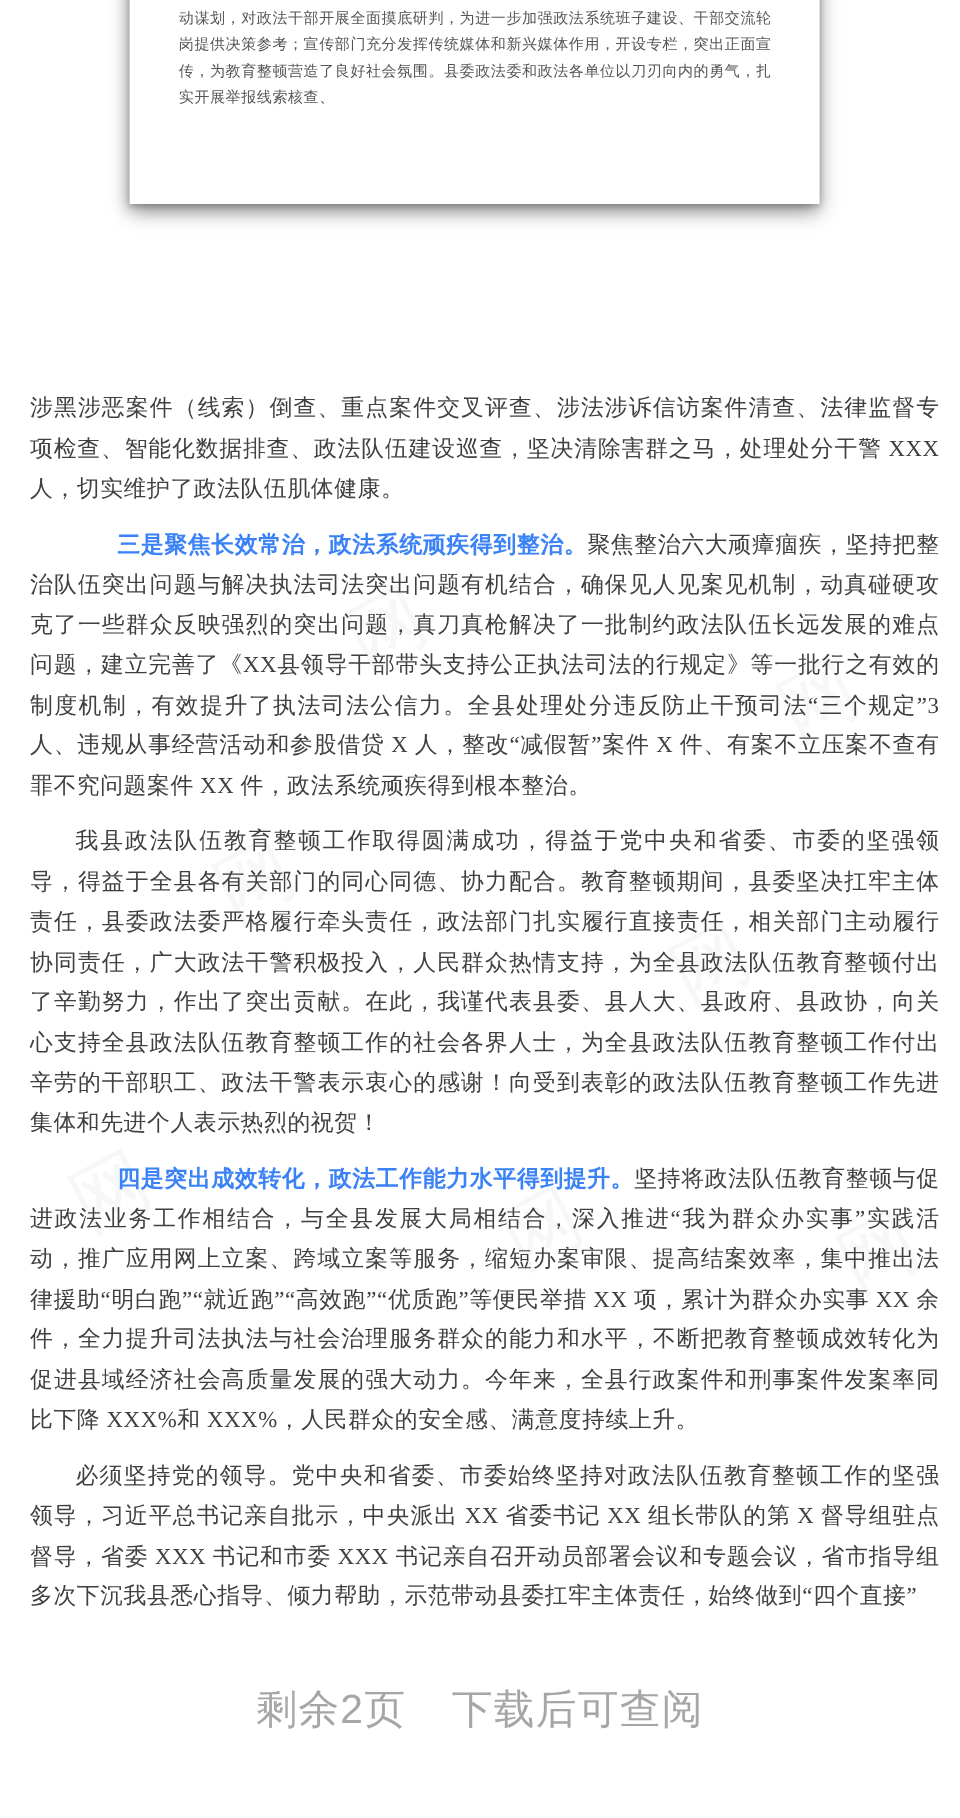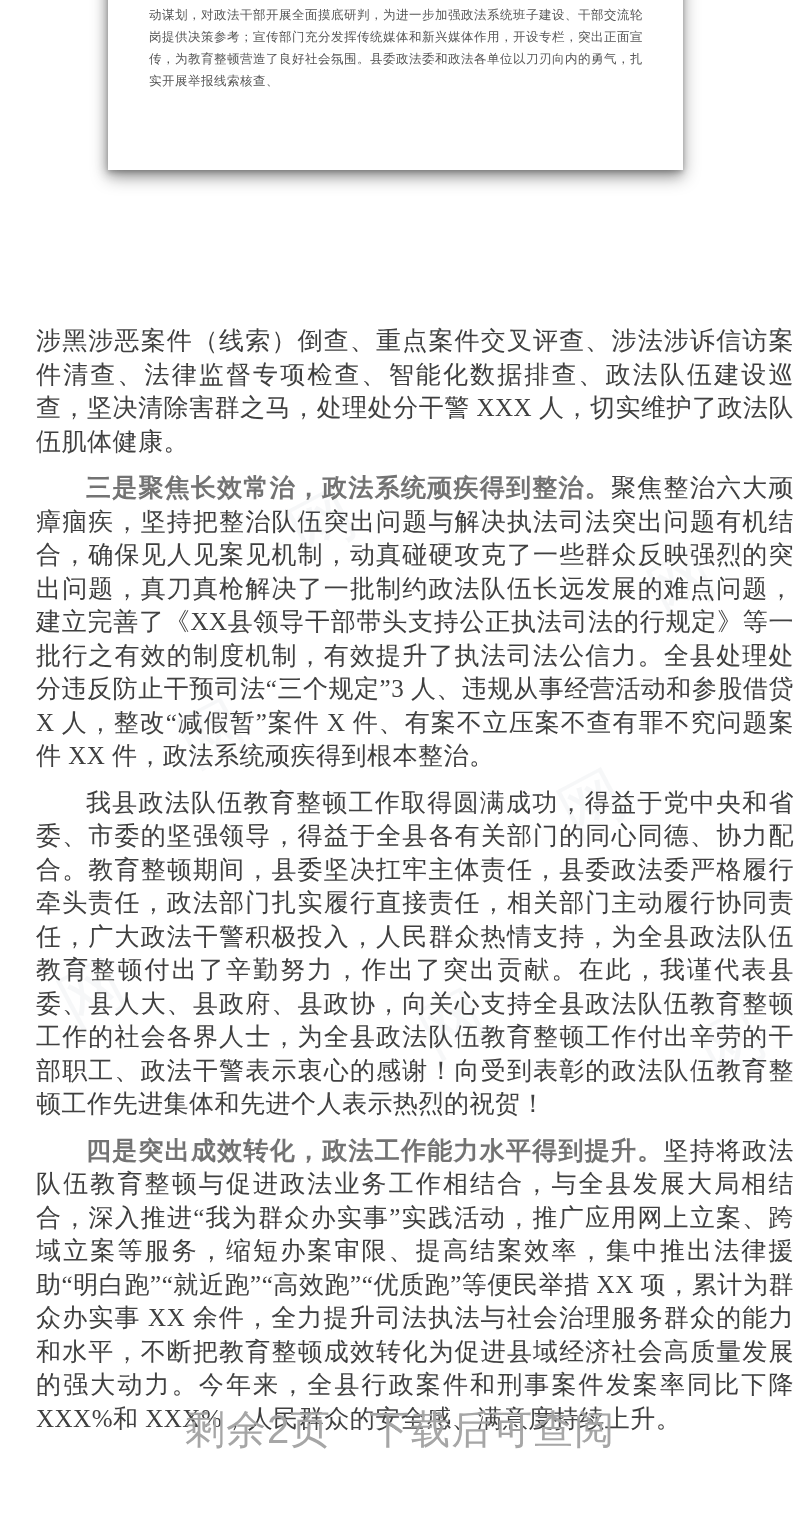--- a/index.html
+++ b/index.html
@@ -32,38 +32,39 @@
     line-height: 22px;
     color: #555555;
     text-align: justify;
     letter-spacing: 0.5px;
   }
 
   
   .doc-body {
     position: absolute;
     top: 324px;
-    left: 36px;
+    left: 25px;
     width: 758px;
-    font-size: 25px;
+    font-size: 19px;
     line-height: 33.5px;
     color: #404040;
     text-align: justify;
     letter-spacing: 0.5px;
   }
   .doc-body p {
     margin: 0 0 13px 0;
     text-indent: 2em;
   }
   .doc-body p.no-indent {
     text-indent: 0;
   }
   .doc-body strong {
-    color: #737373;
+    color: #3b82f6;
     font-weight: bold;
+    margin-left: 35px;
   }
 
   
   .watermark {
     position: absolute;
     font-size: 64px;
     color: #6b7b8c;
     opacity: 0.05;
     transform: rotate(-28deg);
     pointer-events: none;
@@ -71,21 +72,21 @@
   }
 
   
   .footer-note {
     position: absolute;
     top: 1402px;
     left: 0;
     width: 100%;
     text-align: center;
     font-family: "Liberation Sans", "DejaVu Sans", sans-serif;
-    font-size: 40px;
+    font-size: 34px;
     color: #a6a6a6;
     letter-spacing: 1px;
   }
   .footer-note .hint {
     margin-left: 38px;
   }
 </style>
 </head>
 <body>
 
@@ -101,19 +102,20 @@
   <span class="watermark" style="left:560px; top:760px;">网</span>
   <span class="watermark" style="left:60px;  top:950px;">网</span>
   <span class="watermark" style="left:420px; top:980px;">网</span>
   <span class="watermark" style="left:700px; top:1000px;">网</span>
 
   <div class="doc-body">
       <p class="no-indent">涉黑涉恶案件（线索）倒查、重点案件交叉评查、涉法涉诉信访案件清查、法律监督专项检查、智能化数据排查、政法队伍建设巡查，坚决清除害群之马，处理处分干警 XXX 人，切实维护了政法队伍肌体健康。</p>
       <p><strong>三是聚焦长效常治，政法系统顽疾得到整治。</strong>聚焦整治六大顽瘴痼疾，坚持把整治队伍突出问题与解决执法司法突出问题有机结合，确保见人见案见机制，动真碰硬攻克了一些群众反映强烈的突出问题，真刀真枪解决了一批制约政法队伍长远发展的难点问题，建立完善了《XX县领导干部带头支持公正执法司法的行规定》等一批行之有效的制度机制，有效提升了执法司法公信力。全县处理处分违反防止干预司法“三个规定”3 人、违规从事经营活动和参股借贷 X 人，整改“减假暂”案件 X 件、有案不立压案不查有罪不究问题案件 XX 件，政法系统顽疾得到根本整治。</p>
       <p>我县政法队伍教育整顿工作取得圆满成功，得益于党中央和省委、市委的坚强领导，得益于全县各有关部门的同心同德、协力配合。教育整顿期间，县委坚决扛牢主体责任，县委政法委严格履行牵头责任，政法部门扎实履行直接责任，相关部门主动履行协同责任，广大政法干警积极投入，人民群众热情支持，为全县政法队伍教育整顿付出了辛勤努力，作出了突出贡献。在此，我谨代表县委、县人大、县政府、县政协，向关心支持全县政法队伍教育整顿工作的社会各界人士，为全县政法队伍教育整顿工作付出辛劳的干部职工、政法干警表示衷心的感谢！向受到表彰的政法队伍教育整顿工作先进集体和先进个人表示热烈的祝贺！</p>
       <p><strong>四是突出成效转化，政法工作能力水平得到提升。</strong>坚持将政法队伍教育整顿与促进政法业务工作相结合，与全县发展大局相结合，深入推进“我为群众办实事”实践活动，推广应用网上立案、跨域立案等服务，缩短办案审限、提高结案效率，集中推出法律援助“明白跑”“就近跑”“高效跑”“优质跑”等便民举措 XX 项，累计为群众办实事 XX 余件，全力提升司法执法与社会治理服务群众的能力和水平，不断把教育整顿成效转化为促进县域经济社会高质量发展的强大动力。今年来，全县行政案件和刑事案件发案率同比下降 XXX%和 XXX%，人民群众的安全感、满意度持续上升。</p>
+      <p>必须坚持党的领导。党中央和省委、市委始终坚持对政法队伍教育整顿工作的坚强领导，习近平总书记亲自批示，中央派出 XX 省委书记 XX 组长带队的第 X 督导组驻点督导，省委 XXX 书记和市委 XXX 书记亲自召开动员部署会议和专题会议，省市指导组多次下沉我县悉心指导、倾力帮助，示范带动县委扛牢主体责任，始终做到“四个直接”</p>
     </div>
 
   <div class="footer-note">
     <span>剩余2页</span><span class="hint">下载后可查阅</span>
   </div>
 
 </div>
 
 </body></html>

